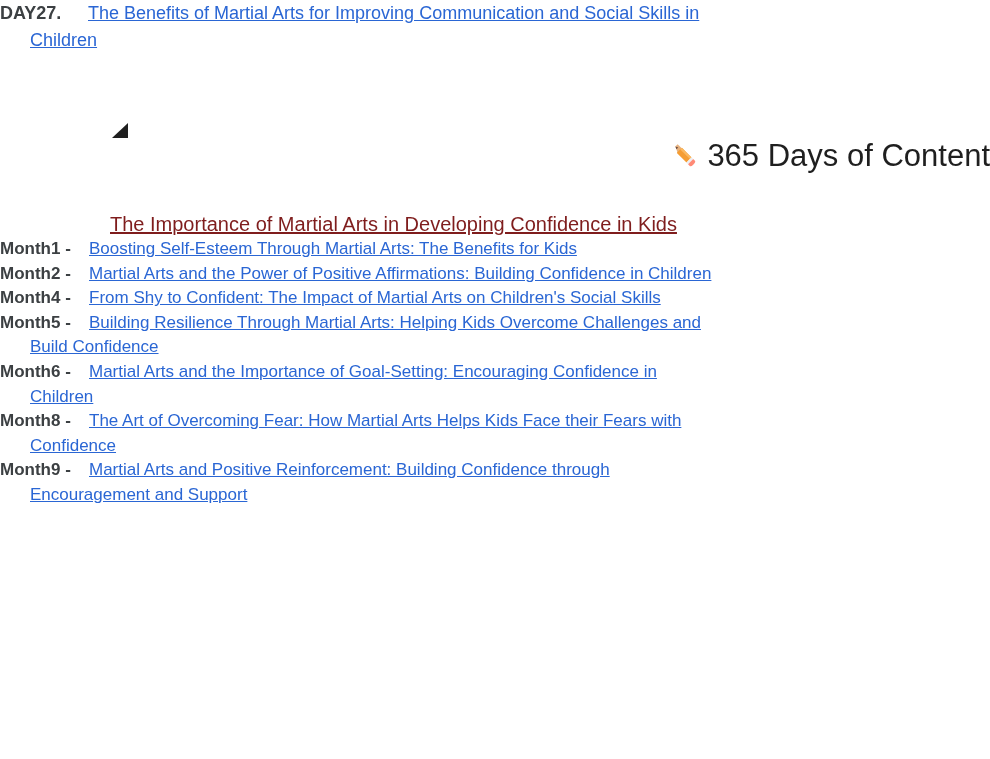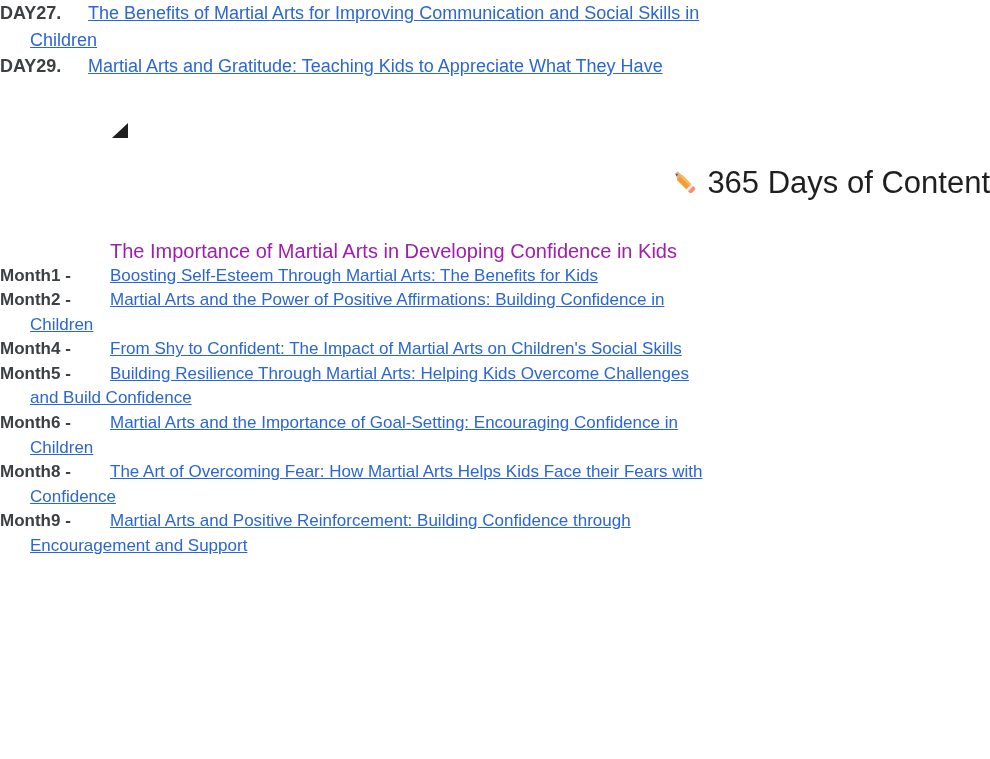--- a/index.html
+++ b/index.html
@@ -13,55 +13,52 @@
   .day-list{
     margin:-12px 0 0 140px;width:714px;
     font-size:18px;line-height:26.5px;
   }
   .day-list li,.month-list li{padding-left:30px;text-indent:-30px;}
   .lbl{
     display:inline-block;text-indent:0;font-weight:700;color:#3c4043;
     vertical-align:baseline;
   }
   .day-list .lbl{width:88px;}
-  .month-list .lbl{width:110px;}
+  .month-list .lbl{width:89px;}
   a.doc-link{color:#2a66d4;text-decoration:underline;cursor:pointer;}
   .tri{
     position:absolute;left:112px;top:123px;width:0;height:0;
     border-left:16px solid transparent;border-bottom:15px solid #1f1f1f;
   }
   h1.heading{
     margin:84px 0 0 0;padding-left:54px;height:38px;line-height:38px;
     text-align:right;font-size:31px;font-weight:400;color:#1f1f1f;
     white-space:nowrap;
   }
   .pencil{display:inline-block;vertical-align:-4px;margin-right:8px;width:30px;height:30px;}
   .pencil svg{display:block;}
   h2.subtitle{
     margin:36px 8px 0 110px;font-size:20px;line-height:26px;font-weight:400;
-    color:#a21caf;white-space:nowrap;
+    color:#7f1d1d;white-space:nowrap;text-decoration:underline;
   }
   .month-list{
     margin:14px 0 0 140px;width:714px;
     font-size:17px;line-height:24.6px;
   }
 </style>
 </head>
 <body>
 
 <div class="clip">
 
   <span class="tri"></span>
 
   <ul class="doc-list day-list">
     <li>
       <span class="lbl">DAY27.</span><a href="#" class="doc-link">The Benefits of Martial Arts for Improving Communication and Social Skills in Children</a>
-    </li>
-    <li>
-      <span class="lbl">DAY29.</span><a href="#" class="doc-link">Martial Arts and Gratitude: Teaching Kids to Appreciate What They Have</a>
     </li>
   </ul>
 
   <h1 class="heading">
     <span class="pencil">
       <svg width="30" height="30" viewBox="0 0 32 32">
         <g transform="rotate(45 16 16)">
           <path d="M3 12.6 L10 12.6 L10 19.4 L3 16 Z" fill="#e6b17e"></path>
           <path d="M3 16 L6 14.55 L6 17.45 Z" fill="#6d4c41"></path>
           <rect x="9" y="12.2" width="14.6" height="7.6" rx="0.4" fill="#f59d33"></rect>

